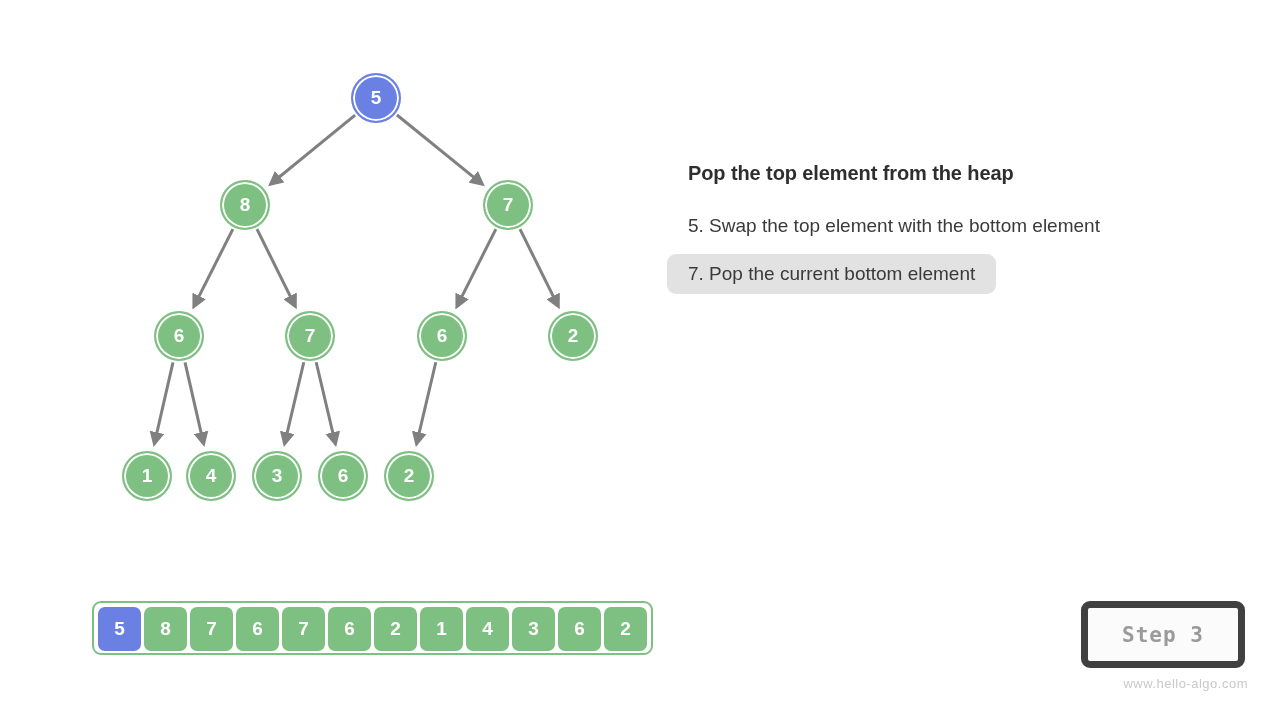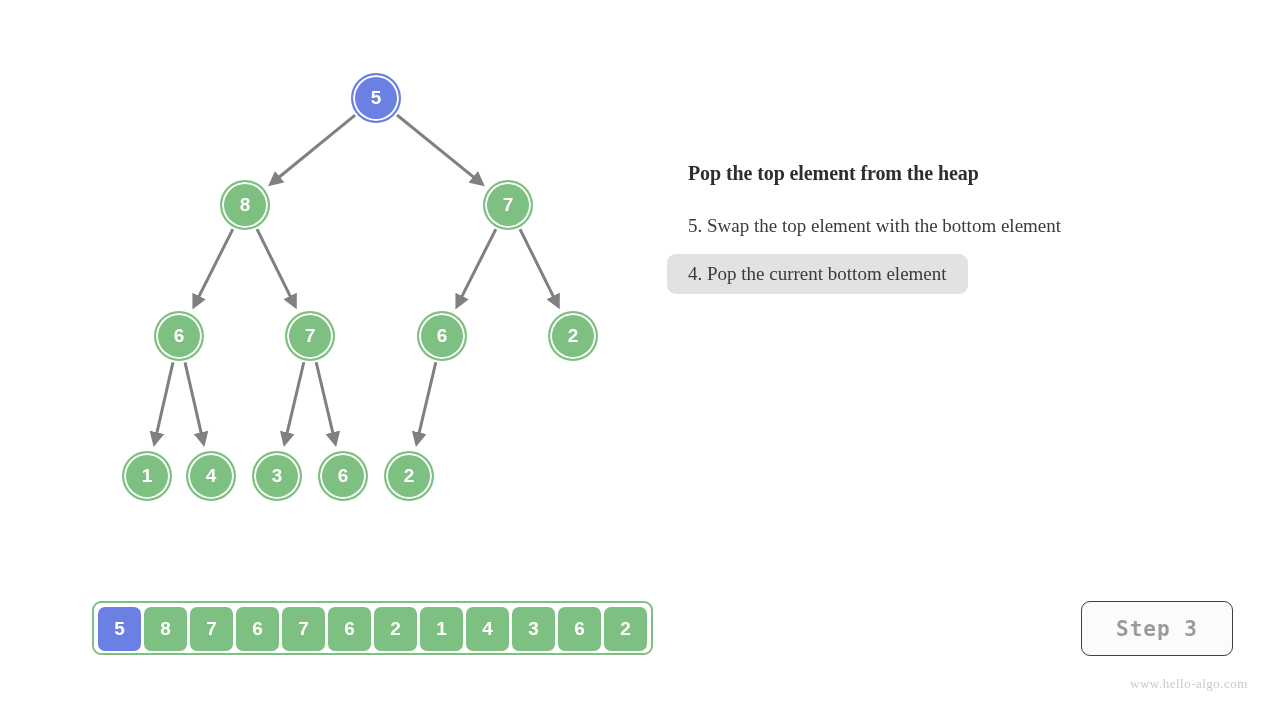--- a/index.html
+++ b/index.html
@@ -59,21 +59,20 @@
     transform: translateY(-1px);
     pointer-events: none;
   }
 
   
   #panel {
     position: absolute;
     left: 688px;
     top: 162px;
     width: 560px;
-    font-family: Liberation Serif, serif;
   }
   #panel-title {
     font-size: 20px;
     font-weight: bold;
     color: #2e2e2e;
     letter-spacing: -0.1px;
     margin: 0 0 21px 0;
   }
   .panel-step {
     font-size: 19px;
@@ -117,39 +116,39 @@
   .array-cell.green { background: #7ec081; }
   .array-cell.blue  { background: #6b80e3; }
 
   
   #step-badge {
     position: absolute;
     left: 1081px;
     top: 601px;
     width: 150px;
     height: 53px;
-    border: 1px solid #404040;
+    border: 7px solid #404040;
     border-radius: 9px;
     background: #fbfbfb;
     display: flex;
     align-items: center;
     justify-content: center;
     font-family: "DejaVu Sans Mono", monospace;
     font-size: 21px;
     font-weight: bold;
     color: #9a9a9a;
     letter-spacing: 1px;
   }
 
   
   #watermark {
     position: absolute;
     right: 32px;
     top: 676px;
-    font-family: Liberation Serif, serif;
+    font-family: Liberation Sans, sans-serif;
     font-size: 13px;
     color: #c9c9c9;
     letter-spacing: 0.5px;
   }
 </style>
 </head>
 <body>
 
 <div id="stage">
 
@@ -211,21 +210,21 @@
       <div class="tree-node green" style="left: 384px; top: 451px;">
         <span class="node-label">2</span>
       </div>
     </div>
 
   <div id="panel">
     <div id="panel-title">Pop the top element from the heap</div>
     <div id="panel-steps">
         <div><div class="panel-step">5. Swap the top element with the bottom element</div></div>
         <div class="step-gap"></div>
-        <div><div class="panel-step highlight">4. Pop the current bottom element</div></div>
+        <div><div class="panel-step highlight">7. Pop the current bottom element</div></div>
       </div>
   </div>
 
   <div id="array-wrap">
       <div class="array-cell blue">5</div>
       <div class="array-cell green">8</div>
       <div class="array-cell green">7</div>
       <div class="array-cell green">6</div>
       <div class="array-cell green">7</div>
       <div class="array-cell green">6</div>

